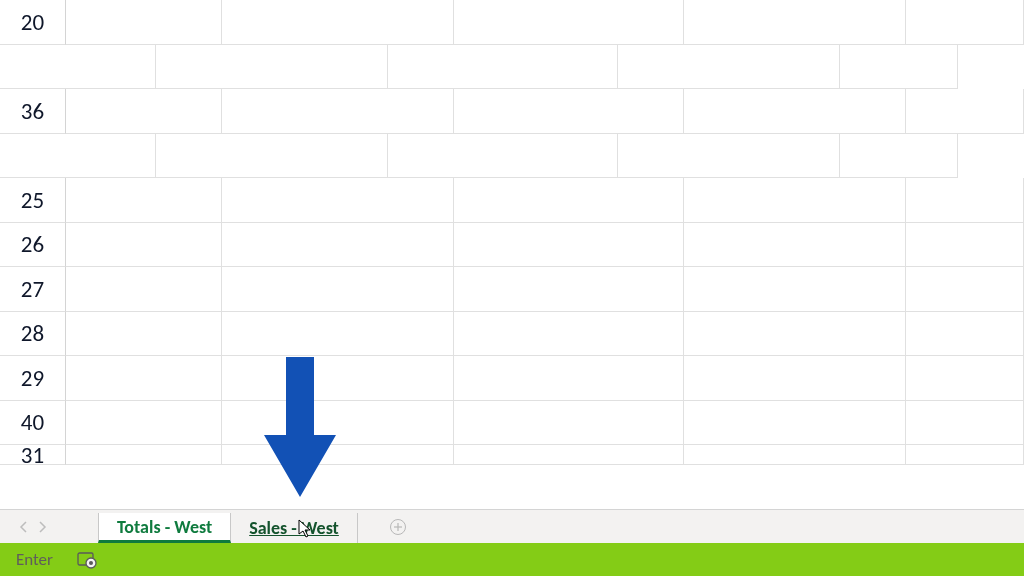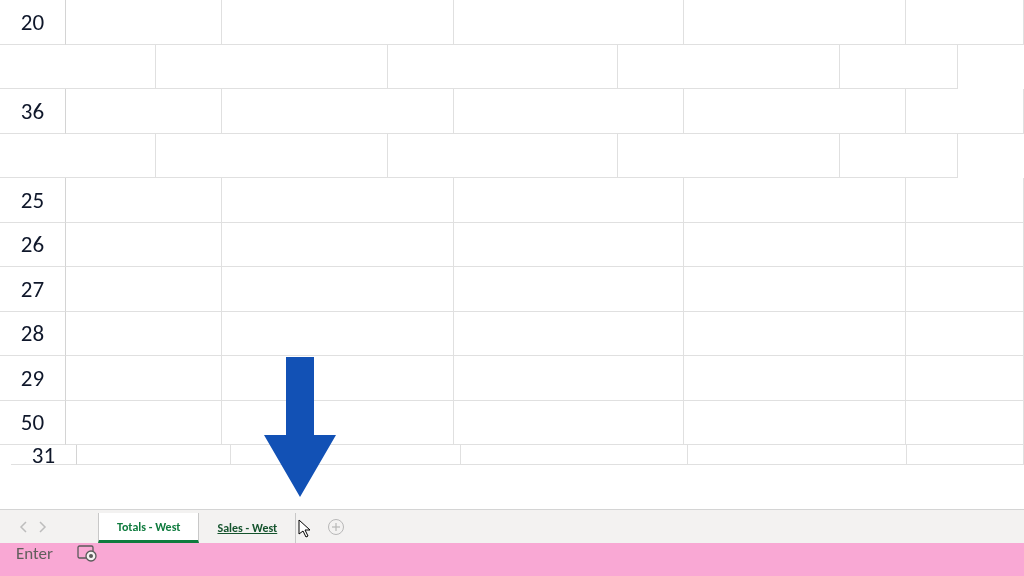--- a/index.html
+++ b/index.html
@@ -22,21 +22,20 @@
     .grid-container {
       display: flex;
       flex-direction: column;
     }
     .row {
       display: flex;
       height: 44.5px;
     }
     .row.partial {
       height: 20px;
-      padding-left: 11px;
     }
     .row-header {
       width: 66px;
       min-width: 66px;
       background: #ffffff;
       border-right: 1px solid #d4d4d4;
       border-bottom: 1px solid #e0e0e0;
       display: flex;
       align-items: center;
       justify-content: center;
@@ -94,21 +93,21 @@
     .tabs-container {
       display: flex;
       align-items: flex-end;
       height: 100%;
     }
     .sheet-tab {
       height: 30px;
       padding: 0 18px;
       display: flex;
       align-items: center;
-      font-size: 12px;
+      font-size: 18px;
       cursor: pointer;
       border-right: 1px solid #c8c8c8;
       position: relative;
       background: #f3f2f1;
       color: #323130;
       justify-content: center;
     }
     .sheet-tab.active {
       background: #ffffff;
       color: #0f7b3e;
@@ -130,23 +129,23 @@
       cursor: pointer;
       margin-left: 20px;
     }
 
     .status-bar {
       position: absolute;
       bottom: 0;
       left: 0;
       right: 0;
       height: 33px;
-      background: #f9a8d4;
-      display: flex;
-      align-items: flex-start;
+      background: #84cc16;
+      display: flex;
+      align-items: center;
       padding: 0 16px;
       gap: 24px;
     }
     .status-text {
       font-size: 17px;
       color: #605e5c;
     }
     .status-icon {
       display: flex;
       align-items: center;
@@ -229,21 +228,21 @@
       </div>
       <div class="row">
         <div class="row-header">29</div>
         <div class="cell cell-1"></div>
         <div class="cell cell-2"></div>
         <div class="cell cell-3"></div>
         <div class="cell cell-4"></div>
         <div class="cell cell-5"></div>
       </div>
       <div class="row">
-        <div class="row-header">50</div>
+        <div class="row-header">40</div>
         <div class="cell cell-1"></div>
         <div class="cell cell-2"></div>
         <div class="cell cell-3"></div>
         <div class="cell cell-4"></div>
         <div class="cell cell-5"></div>
       </div>
       <div class="row partial">
         <div class="row-header">31</div>
         <div class="cell cell-1"></div>
         <div class="cell cell-2"></div>

